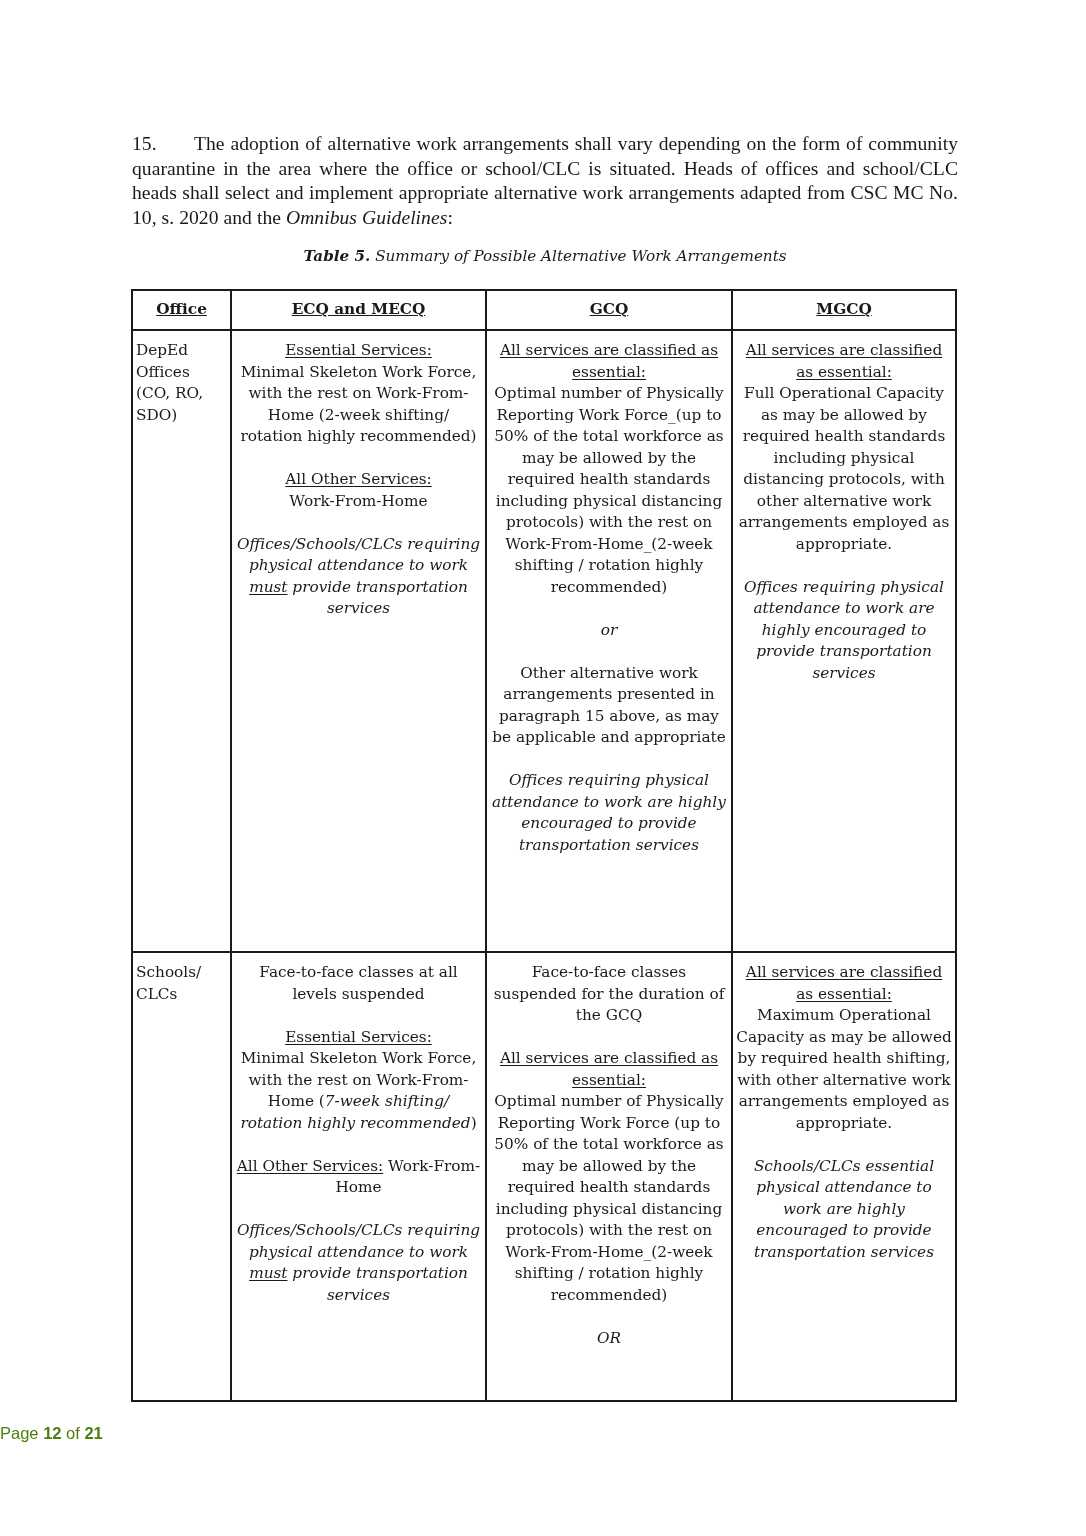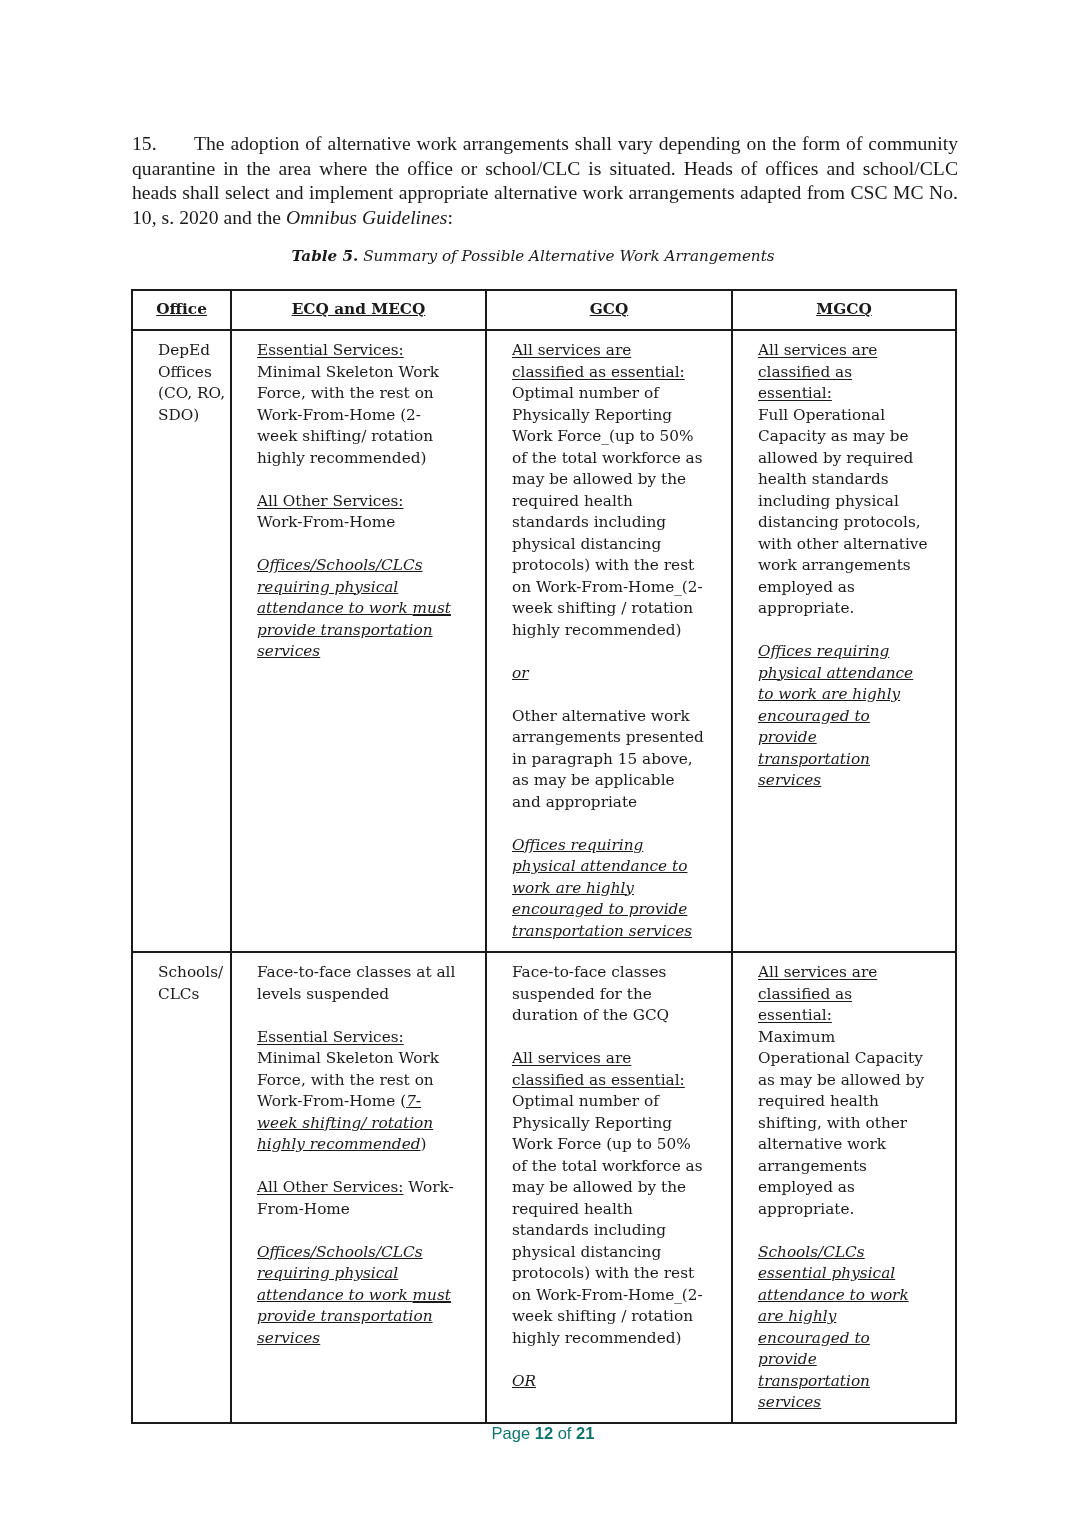--- a/index.html
+++ b/index.html
@@ -5,43 +5,43 @@
   html, body { margin: 0; padding: 0; background: #ffffff; }
   body { width: 1086px; height: 1536px; position: relative; overflow: hidden; color: #1a1a1a; }
   .page { position: absolute; left: 0; top: 0; width: 1086px; height: 1076px; }
   .para {
     position: absolute; left: 132px; top: 132px; width: 826px;
     font-family: "Liberation Serif", serif; font-size: 19.6px; line-height: 24.5px;
     text-align: justify; letter-spacing: 0.05px;
   }
   .para .num { display: inline-block; width: 62px; }
   .caption {
-    position: absolute; left: 120px; top: 246px; width: 826px; text-align: center;
+    position: absolute; left: 132px; top: 246px; width: 826px; text-align: center;
     font-family: "DejaVu Serif", serif; font-size: 15.2px; line-height: 21px; font-style: italic;
   }
   .caption b { font-style: italic; }
   table.t {
     position: absolute; left: 131px; top: 289px; width: 824px;
     border-collapse: collapse; table-layout: fixed;
     font-family: "DejaVu Serif", serif; font-size: 15.3px; line-height: 21.5px;
   }
-  table.t th, table.t td { border: 2px solid #1a1a1a; vertical-align: top; padding: 0 25px; }
+  table.t th, table.t td { border: 2px solid #1a1a1a; vertical-align: top; padding: 0 3px; }
   table.t th { height: 38px; padding: 0; text-align: center; vertical-align: middle; font-weight: bold; font-size: 15.3px; text-decoration: underline; }
   table.t td { padding-top: 9px; padding-bottom: 8px; }
   col.c1 { width: 99px; } col.c2 { width: 255px; } col.c3 { width: 246px; } col.c4 { width: 224px; }
-  .blk { margin: 0 0 21.5px 0; }
+  .blk { margin: 0 0 21.5px 0; text-align: center; }
   .blk:last-child { margin-bottom: 0; }
   .u { text-decoration: underline; text-underline-offset: 2px; }
-  .i { font-style: italic; text-decoration: underline; }
+  .i { font-style: italic; }
   .b { font-weight: normal; }
   .r1 td { height: 603px; }
   .r2 td { height: 430px; margin-top: 33px; }
   .footer {
-    position: absolute; left: 0; top: 1424px; width: 1086px; text-align: center;
-    font-family: "Liberation Sans", sans-serif; font-size: 16.5px; color: #0f766e;
+    position: absolute; left: 0; top: 1424px; width: 1086px; text-align: left;
+    font-family: "Liberation Sans", sans-serif; font-size: 16.5px; color: #4d7c0f;
   }
 </style>
 </head>
 <body>
 
 <div class="page">
 
   <p class="para" style="margin:0;">
     <span class="num">15.</span><span>The adoption of alternative work arrangements shall vary depending on the form of community quarantine in the area where the office or school/CLC is situated. Heads of offices and school/CLC heads shall select and implement appropriate alternative work arrangements adapted from CSC MC No. 10, s. 2020 and the </span><i>Omnibus Guidelines</i><span>:</span>
   </p>

